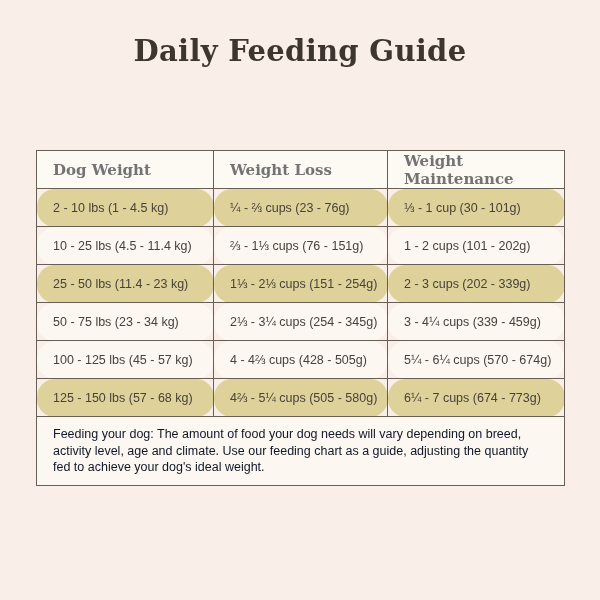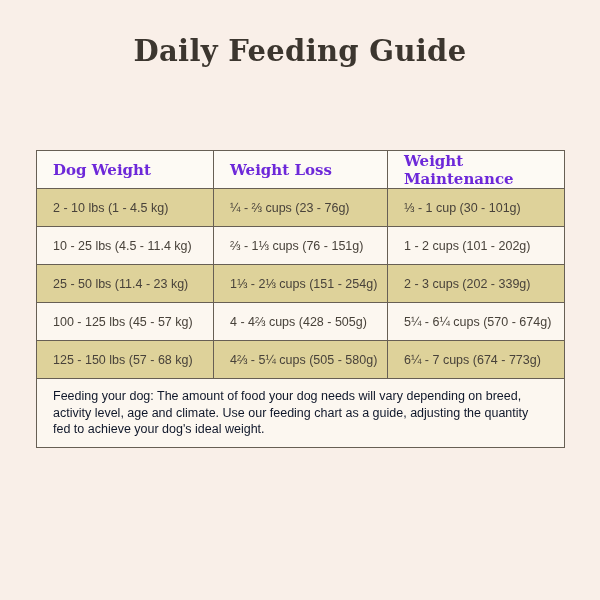--- a/index.html
+++ b/index.html
@@ -35,29 +35,30 @@
   .feeding-table td {
     border: 1px solid #675f54;
   }
   .feeding-table th {
     height: 37px;
     text-align: left;
     padding: 0 4px 0 16px;
     font-family: "DejaVu Serif", "Liberation Serif", serif;
     font-weight: 600;
     font-size: 15px;
-    color: #6d28d9;
+    color: #737373;
     background: #fdfaf4;
   }
   .feeding-table td.cell {
     height: 37px;
     padding: 0 4px 0 16px;
     font-size: 12.5px;
     color: #48423a;
     background: #fcf7f0;
+    border-radius: 18px;
   }
   .feeding-table tr.row-olive td.cell {
     background: #ded29a;
   }
   .feeding-table td.note {
     padding: 9px 16px;
     font-size: 12.5px;
     line-height: 1.32;
     color: #0f172a;
     background: #fcf7f0;
@@ -94,20 +95,25 @@
       <td class="cell">10 - 25 lbs (4.5 - 11.4 kg)</td>
       <td class="cell">⅔ - 1⅓ cups (76 - 151g)</td>
       <td class="cell">1 - 2 cups (101 - 202g)</td>
     </tr>
     <tr class="row-olive">
       <td class="cell">25 - 50 lbs (11.4 - 23 kg)</td>
       <td class="cell">1⅓ - 2⅓ cups (151 - 254g)</td>
       <td class="cell">2 - 3 cups (202 - 339g)</td>
     </tr>
     <tr class="row-light">
+      <td class="cell">50 - 75 lbs (23 - 34 kg)</td>
+      <td class="cell">2⅓ - 3¼ cups (254 - 345g)</td>
+      <td class="cell">3 - 4¼ cups (339 - 459g)</td>
+    </tr>
+    <tr class="row-light">
       <td class="cell">100 - 125 lbs (45 - 57 kg)</td>
       <td class="cell">4 - 4⅔ cups (428 - 505g)</td>
       <td class="cell">5¼ - 6¼ cups (570 - 674g)</td>
     </tr>
     <tr class="row-olive">
       <td class="cell">125 - 150 lbs (57 - 68 kg)</td>
       <td class="cell">4⅔ - 5¼ cups (505 - 580g)</td>
       <td class="cell">6¼ - 7 cups (674 - 773g)</td>
     </tr>
     <tr>

